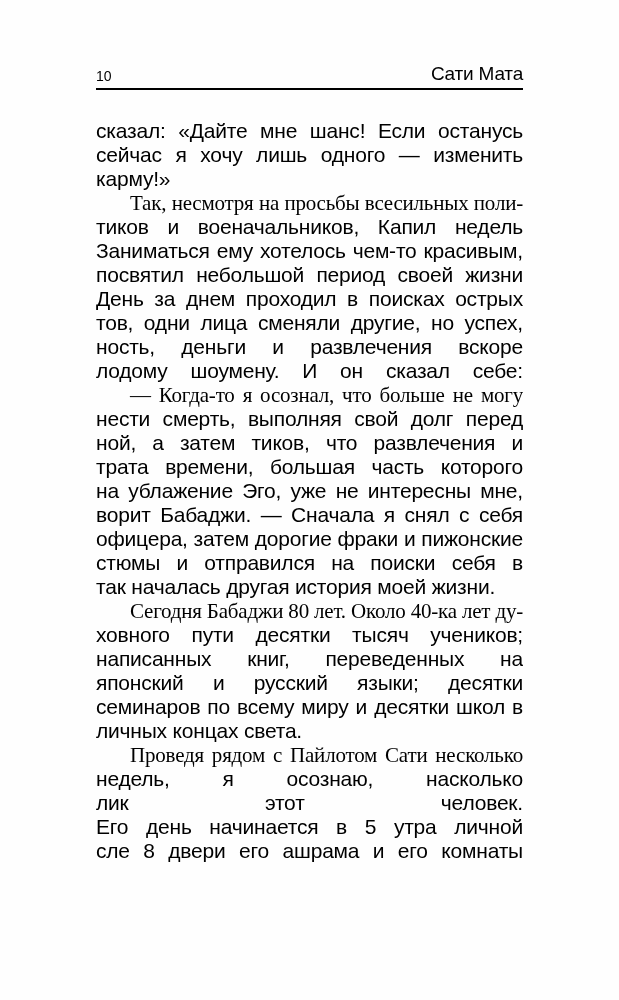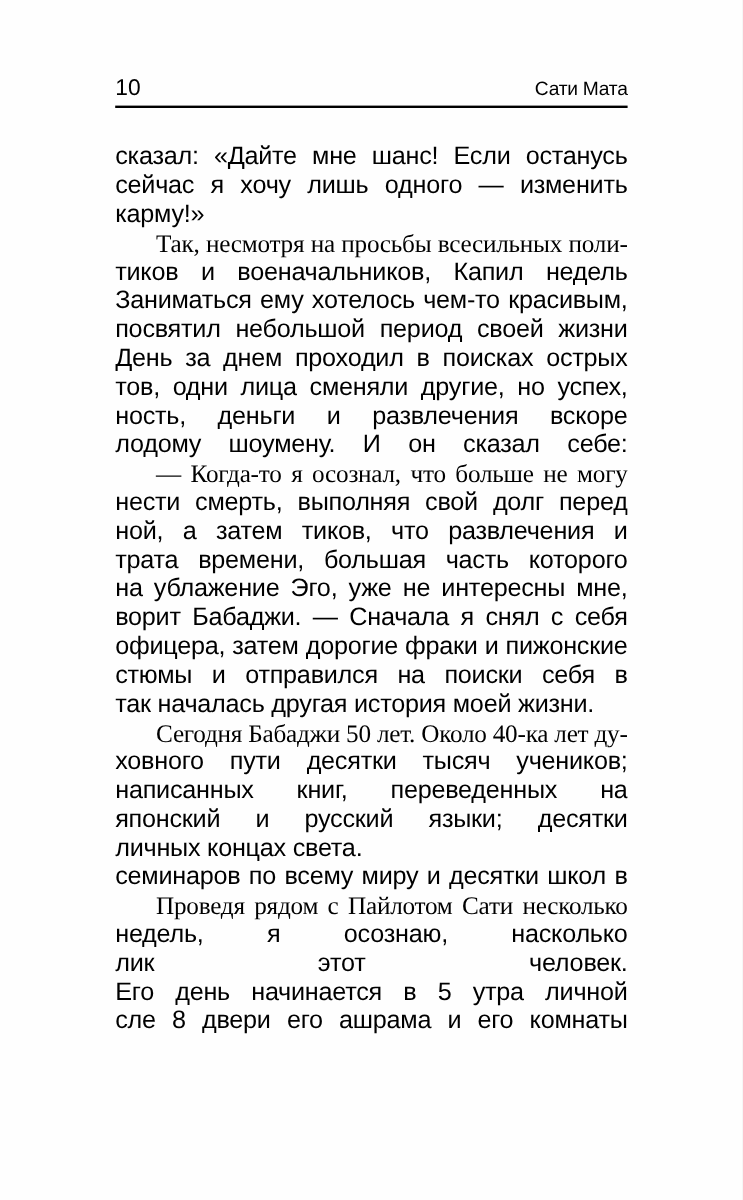--- a/index.html
+++ b/index.html
@@ -15,25 +15,25 @@
     color: #000;
     overflow: hidden;
   }
   .header {
     display: flex;
     justify-content: space-between;
     align-items: flex-end;
     padding-bottom: 5px;
   }
   .page-number {
-    font-size: 19px;
+    font-size: 14px;
     line-height: 1;
   }
   .running-title {
-    font-size: 16px;
+    font-size: 19px;
     line-height: 1;
     letter-spacing: -0.2px;
   }
   .header-rule {
     height: 2px;
     background: #000;
   }
   .text-column {
     margin-top: 29px;
     font-size: 21px;
@@ -87,26 +87,26 @@
         <div class="line">нести смерть, выполняя свой долг перед роди-</div>
         <div class="line">ной, а затем тиков, что развлечения и пустая</div>
         <div class="line">трата времени, большая часть которого уходила</div>
         <div class="line">на ублажение Эго, уже не интересны мне, — го-</div>
         <div class="line">ворит Бабаджи. — Сначала я снял с себя шанс</div>
         <div class="line">офицера, затем дорогие фраки и пижонские ко-</div>
         <div class="line">стюмы и отправился на поиски себя в Гималаи;</div>
         <div class="line last">так началась другая история моей жизни.</div>
       </div>
       <div class="para indent">
-        <div class="line">Сегодня Бабаджи 50 лет. Около 40-ка лет ду-</div>
+        <div class="line">Сегодня Бабаджи 80 лет. Около 40-ка лет ду-</div>
         <div class="line">ховного пути десятки тысяч учеников; десятки</div>
         <div class="line">написанных книг, переведенных на английский,</div>
         <div class="line">японский и русский языки; десятки ежегодных</div>
+        <div class="line">семинаров по всему миру и десятки школ в раз-</div>
         <div class="line last">личных концах света.</div>
-        <div class="line">семинаров по всему миру и десятки школ в раз-</div>
       </div>
       <div class="para indent">
         <div class="line">Проведя рядом с Пайлотом Сати несколько</div>
         <div class="line">недель, я осознаю, насколько действительно Ве-</div>
         <div class="line">лик этот человек.</div>
         <div class="line">Его день начинается в 5 утра личной практикой,</div>
         <div class="line last">сле 8 двери его ашрама и его комнаты открыты для</div>
       </div>
     </div>
 </div>

